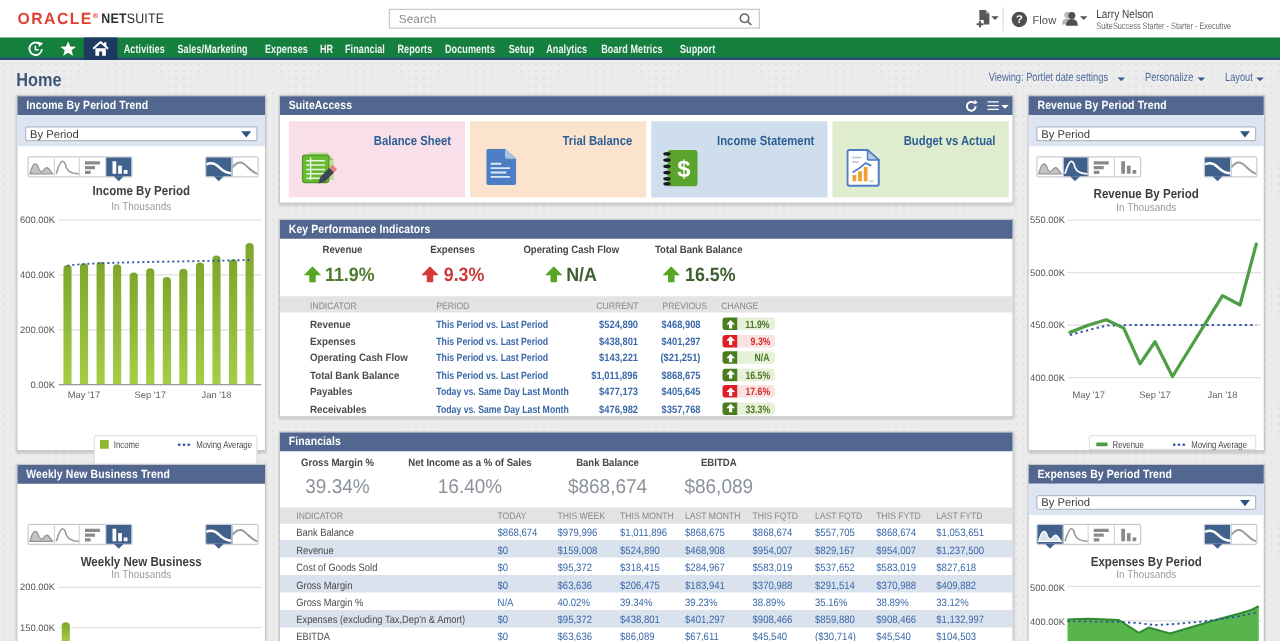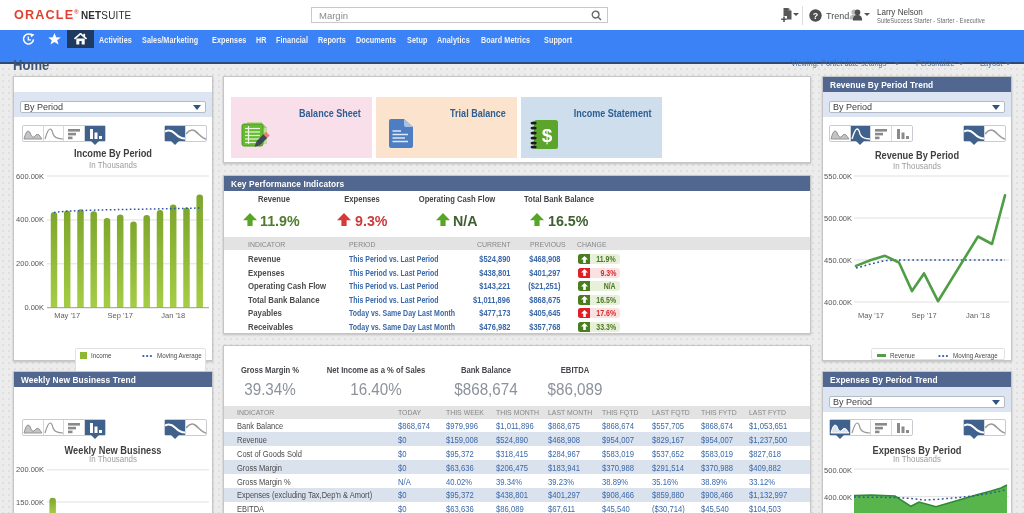--- a/index.html
+++ b/index.html
@@ -17,21 +17,21 @@
 #logo-oracle { position:absolute; left:14px; top:7px; font-weight:bold; font-size:13px; color:#e0402f; letter-spacing:1.2px; transform:scaleX(0.97); transform-origin:left; }
 #logo-ns { position:absolute; left:81px; top:8.5px; font-size:11px; color:#2d2d33; letter-spacing:0.2px; transform:scaleX(0.9); transform-origin:left; }
 #logo-ns b { font-weight:bold; }
 #searchbox { position:absolute; left:311px; top:7px; width:297px; height:16px; border:1px solid #c9c9c9; background:#fff; }
 #searchbox span { position:absolute; left:7px; top:2px; font-size:9.5px; color:#8a8a8a; }
 .vsep { position:absolute; width:1px; background:#ddd; }
 #lname { position:absolute; left:877px; top:6px; font-size:9.5px; color:#3f3f3f; transform:scaleX(0.85); transform-origin:left; }
 #lrole { position:absolute; left:877px; top:16px; font-size:7.5px; color:#6e6e6e; transform:scaleX(0.78); transform-origin:left; white-space:nowrap; }
 .tcaret { position:absolute; width:0; height:0; border:3.5px solid transparent; border-top-color:#555; }
 
-#navbar { position:absolute; left:0; top:30px; width:1024px; height:34px; background:#3b82f6; border-bottom:2px solid #2c4a73; }
+#navbar { position:absolute; left:0; top:30px; width:1024px; height:18px; background:#15803d; border-bottom:2px solid #2c4a73; }
 .navitem { position:absolute; top:4px; color:#f2f4f8; font-size:9.5px; font-weight:bold; white-space:nowrap; transform:scaleX(0.76); transform-origin:left; letter-spacing:0.1px;}
 #homebox { position:absolute; left:67px; top:0; width:27px; height:18px; background:#1e3a61; }
 
 #home-h { position:absolute; left:13px; top:56px; font-size:15px; font-weight:bold; color:#3e5777; transform:scaleX(0.87); transform-origin:left; }
 .viewlink { position:absolute; top:57px; font-size:9.5px; color:#4c6a9c; white-space:nowrap; transform:scaleX(0.78); transform-origin:left;}
 .vcaret { position:absolute; top:61.5px; width:0; height:0; border:3.5px solid transparent; border-top-color:#3c5a88; }
 
 .portlet { position:absolute; background:#fff; border:1px solid #c5c5c5; box-shadow:0 1px 2px rgba(0,0,0,0.2); }
 .phead { position:absolute; left:0; top:0; right:0; height:15px; background:#52678f; color:#fff; font-size:9.5px; font-weight:bold; line-height:15px; padding-left:7px; letter-spacing:0.1px;}
 .phead span{display:inline-block; transform:scaleX(0.88); transform-origin:left;}
@@ -64,40 +64,40 @@
 .palebox i { font-style:normal; display:inline-block; transform:scaleX(0.82); transform-origin:right; }
 .tilelabel { position:absolute; top:10px; right:11px; font-size:10.5px; font-weight:bold; color:#2d5f94; transform:scaleX(0.86); transform-origin:right; white-space:nowrap;}
 </style>
 </head>
 <body>
 
 <div id="topbar">
   <div id="logo-oracle">ORACLE<span style="font-size:6px;vertical-align:5px;">®</span></div>
   <div id="logo-ns"><b>NET</b>SUITE</div>
   <div id="searchbox">
-      <span>Margin</span>
+      <span>Search</span>
     <svg style="position:absolute;right:5px;top:2px" width="11" height="11" viewBox="0 0 11 11">
         <circle cx="4.6" cy="4.6" r="3.4" fill="none" stroke="#666" stroke-width="1.3"></circle>
         <line x1="7.2" y1="7.2" x2="10" y2="10" stroke="#666" stroke-width="1.4"></line>
       </svg>
   </div>
 
   <svg class="abs" style="left:781px;top:8px" width="11" height="14" viewBox="0 0 11 14">
       <path d="M2.5 0 h5 l3 3 v8.5 h-8 z" fill="#585858"></path>
       <path d="M7.5 0 l3 3 h-3 z" fill="#9a9a9a"></path>
       <rect x="0" y="8" width="6" height="6" fill="#fff"></rect>
       <path d="M2.2 8.5 h1.6 v2 h2 v1.6 h-2 v2 h-1.6 v-2 h-2 v-1.6 h2 z" fill="#585858"></path>
     </svg>
   <div class="tcaret" style="left:793px;top:13px;"></div>
   <div class="vsep" style="left:802px;top:6px;height:19px;"></div>
   <svg class="abs" style="left:809px;top:9px" width="13" height="13" viewBox="0 0 13 13">
       <circle cx="6.5" cy="6.5" r="6.2" fill="#4f4f4f"></circle>
       <text x="6.5" y="9.6" font-size="9" font-weight="bold" fill="#fff" text-anchor="middle" font-family="Liberation Sans">?</text>
     </svg>
-  <div class="abs" style="left:826px;top:11px;font-size:9px;color:#4f4f4f;">Trend</div>
+  <div class="abs" style="left:826px;top:11px;font-size:9px;color:#4f4f4f;">Flow</div>
 
   <svg class="abs" style="left:849px;top:8px" width="14" height="14" viewBox="0 0 14 14">
       <circle cx="5" cy="4" r="2.6" fill="#b9b9b9"></circle>
       <path d="M0.5 11.5 q0 -5 4.5 -5 q4.5 0 4.5 5 z" fill="#b9b9b9"></path>
       <circle cx="8.5" cy="4.4" r="2.8" fill="#4f4f4f"></circle>
       <path d="M3.8 12.5 q0 -5.4 4.7 -5.4 q4.7 0 4.7 5.4 z" fill="#4f4f4f"></path>
     </svg>
   <div class="tcaret" style="left:864px;top:13px;"></div>
   <div id="lname">Larry Nelson</div>
   <div id="lrole">SuiteSuccess Starter - Starter - Executive</div>
@@ -134,20 +134,21 @@
 
 <div id="home-h">Home</div>
 <div class="viewlink" style="left:791px;">Viewing: Portlet date settings</div>
 <div class="vcaret" style="left:894px;"></div>
 <div class="viewlink" style="left:916px;">Personalize</div>
 <div class="vcaret" style="left:958px;"></div>
 <div class="viewlink" style="left:980px;">Layout</div>
 <div class="vcaret" style="left:1005px;"></div>
 
 <div class="portlet" id="p-income" style="left:13px;top:76px;width:200px;height:285px;">
+  <div class="phead"><span>Income By Period Trend</span></div>
   <div class="pstrip">
       <div class="sel">By Period<div class="scaret"></div></div>
     </div>
   <div class="icongroup" style="left:8px;top:48px;">
     <div class="ic"><svg width="20" height="15" viewBox="0 0 20 15">
           <path d="M1 13 Q3 5 5 5 Q7 5 8 9 Q10 13 12 10 Q14 7 16 9 L19 13 Z" fill="#c4c4c4" stroke="#949494" stroke-width="1"></path>
         </svg></div>
     <div class="ic"><svg width="20" height="15" viewBox="0 0 20 15">
           <path d="M1 13 Q4 3 6 3 Q8 3 9 8 Q11 13 19 13" fill="none" stroke="#949494" stroke-width="1.2"></path>
         </svg></div>
@@ -247,20 +248,32 @@
   <svg class="abs" style="left:0;top:92px" width="200" height="50" viewBox="0 0 200 50">
     <text x="30" y="8.4" font-size="7.5" fill="#555" text-anchor="end">200.00K</text>
     <text x="30" y="40.5" font-size="7.5" fill="#555" text-anchor="end">150.00K</text>
     <line x1="33" y1="5.9" x2="195" y2="5.9" stroke="#e0e0e0" stroke-width="1"></line>
     <line x1="33" y1="38" x2="195" y2="38" stroke="#e0e0e0" stroke-width="1"></line>
     <path d="M35.4 36.8 q0,-3 3.25,-3 q3.25,0 3.25,3 V50 H35.4 Z" fill="url(#barg)"></path>
   </svg>
 </div>
 
 <div class="portlet" id="p-sa" style="left:223px;top:76px;width:588px;height:87px;">
+  <div class="phead"><span>SuiteAccess</span>
+    <svg class="abs" style="right:28px;top:2.5px" width="10" height="10" viewBox="0 0 10 10">
+        <path d="M 8.5 5 a 3.5 3.5 0 1 1 -1.2 -2.6" fill="none" stroke="#fff" stroke-width="1.5"></path>
+        <path d="M7.5 0 l2.8 2 -3 1.6 z" fill="#fff"></path>
+      </svg>
+    <div class="abs" style="right:11px;top:4px;width:9px;height:8px;">
+      <div style="height:1.4px;background:#fff;margin-bottom:1.5px;"></div>
+      <div style="height:1.4px;background:#fff;margin-bottom:1.5px;"></div>
+      <div style="height:1.4px;background:#fff;"></div>
+    </div>
+    <div class="abs" style="right:3px;top:6.5px;width:0;height:0;border:3px solid transparent;border-top-color:#fff;"></div>
+  </div>
   <div class="abs" style="left:151.5px;top:20px;width:141.5px;height:60.5px;background:#fbe3cd;">
     <div class="tilelabel">Trial Balance</div>
     <svg class="abs" style="left:13px;top:22px" width="24" height="31" viewBox="0 0 24 31">
       <path d="M0 2 q0 -2 2 -2 h13 l9 8 v19 q0 2 -2 2 h-20 q-2 0 -2 -2 z" fill="#4d7ec4"></path>
       <path d="M15 0 l9 8 h-7 q-2 0 -2 -2 z" fill="#a8c2e2"></path>
       <g stroke="#dfe9f5" stroke-width="1.5">
         <line x1="3.5" y1="12" x2="12" y2="12"></line>
         <line x1="3.5" y1="15.5" x2="19" y2="15.5"></line>
         <line x1="3.5" y1="19" x2="16" y2="19"></line>
         <line x1="3.5" y1="22.5" x2="19" y2="22.5"></line>
@@ -296,20 +309,38 @@
         <ellipse cx="4.6" cy="4" rx="3" ry="1.5"></ellipse>
           <ellipse cx="4.6" cy="9" rx="3" ry="1.5"></ellipse>
         <ellipse cx="4.6" cy="14" rx="3" ry="1.5"></ellipse>
           <ellipse cx="4.6" cy="19" rx="3" ry="1.5"></ellipse>
         <ellipse cx="4.6" cy="24" rx="3" ry="1.5"></ellipse>
           <ellipse cx="4.6" cy="28" rx="3" ry="1.5"></ellipse>
       </g>
       <text x="18" y="22.5" font-size="19" font-weight="bold" fill="#fff" text-anchor="middle" font-family="Liberation Sans">$</text>
     </svg>
   </div>
+  <div class="abs" style="left:441.5px;top:20px;width:141.5px;height:60.5px;background:#dfecce;">
+    <div class="tilelabel">Budget vs Actual</div>
+    <svg class="abs" style="left:11px;top:22px" width="27" height="31" viewBox="0 0 27 31">
+      <path d="M1 2.5 q0 -1.5 1.5 -1.5 h14.5 l9 8 v19 q0 1.5 -1.5 1.5 h-22 q-1.5 0 -1.5 -1.5 z" fill="#fff" stroke="#4d7ec4" stroke-width="1.6"></path>
+      <path d="M17 1 l9 8 h-7.5 q-1.5 0 -1.5 -1.5 z" fill="#b7cce6" stroke="#4d7ec4" stroke-width="1.2"></path>
+      <g stroke="#b9c3cf" stroke-width="1.2">
+        <line x1="4.5" y1="7" x2="12" y2="7"></line>
+          <line x1="4.5" y1="10.5" x2="10" y2="10.5"></line>
+      </g>
+      <g fill="#f0a030">
+        <rect x="5" y="21" width="3" height="5"></rect>
+          <rect x="9.5" y="18" width="3" height="8"></rect>
+          <rect x="14" y="14.5" width="3" height="11.5"></rect>
+      </g>
+      <polyline points="5,19 10.5,15.5 15.5,11.5 20,13.5" fill="none" stroke="#4d7ec4" stroke-width="1.4"></polyline>
+      <line x1="18.5" y1="26" x2="22" y2="26" stroke="#b9c3cf" stroke-width="1.2"></line>
+    </svg>
+  </div>
 </div>
 
 <div class="portlet" id="p-kpi" style="left:223px;top:175px;width:588px;height:159px;">
   <div class="phead"><span>Key Performance Indicators</span></div>
   <div class="hlabel" style="left:49.5px;top:18px;">Revenue</div>
   <div class="hlabel" style="left:137.5px;top:18px;">Expenses</div>
   <div class="hlabel" style="left:232.5px;top:18px;">Operating Cash Flow</div>
   <div class="hlabel" style="left:334.5px;top:18px;">Total Bank Balance</div>
   <svg class="abs" style="left:19px;top:37px" width="14" height="13" viewBox="0 0 14 13">
       <path d="M7 0 L14 7.2 H9.6 V13 H4.4 V7.2 H0 Z" fill="#56a524"></path>
@@ -390,20 +421,21 @@
   <div class="knum" style="right:249.5px;top:145.7px;">$357,768</div>
   <div class="badge" style="left:354px;top:145.7px;background:#4a7d1f;">
       <svg width="7" height="7" viewBox="0 0 7 7">
         <path d="M3.5 0 L7 3.6 H4.8 V7 H2.2 V3.6 H0 Z" fill="#fff"></path>
       </svg>
     </div>
   <div class="palebox" style="left:366px;top:145.7px;width:30px;background:#e7f0d8;color:#4c7524;"><i>33.3%</i></div>
 </div>
 
 <div class="portlet" id="p-fin" style="left:223px;top:345px;width:588px;height:168px;border-bottom:none;">
+  <div class="phead"><span>Financials</span></div>
   <div class="hlabel" style="left:46px;top:19px;">Gross Margin %</div>
   <div class="hlabel" style="left:152px;top:19px;">Net Income as a % of Sales</div>
   <div class="hlabel" style="left:262px;top:19px;">Bank Balance</div>
   <div class="hlabel" style="left:350.5px;top:19px;">EBITDA</div>
   <div class="abs" style="left:46px;top:35px;font-size:16px;color:#8c929c;transform:translateX(-50%) scaleX(0.95);">39.34%</div>
   <div class="abs" style="left:152px;top:35px;font-size:16px;color:#8c929c;transform:translateX(-50%) scaleX(0.95);">16.40%</div>
   <div class="abs" style="left:262px;top:35px;font-size:16px;color:#8c929c;transform:translateX(-50%) scaleX(0.95);">$868,674</div>
   <div class="abs" style="left:350.5px;top:35px;font-size:16px;color:#8c929c;transform:translateX(-50%) scaleX(0.95);">$86,089</div>
   <div class="gstrip" style="top:59.5px;height:13px;"></div>
   <div class="glabel" style="left:13px;top:62px;">INDICATOR</div>

